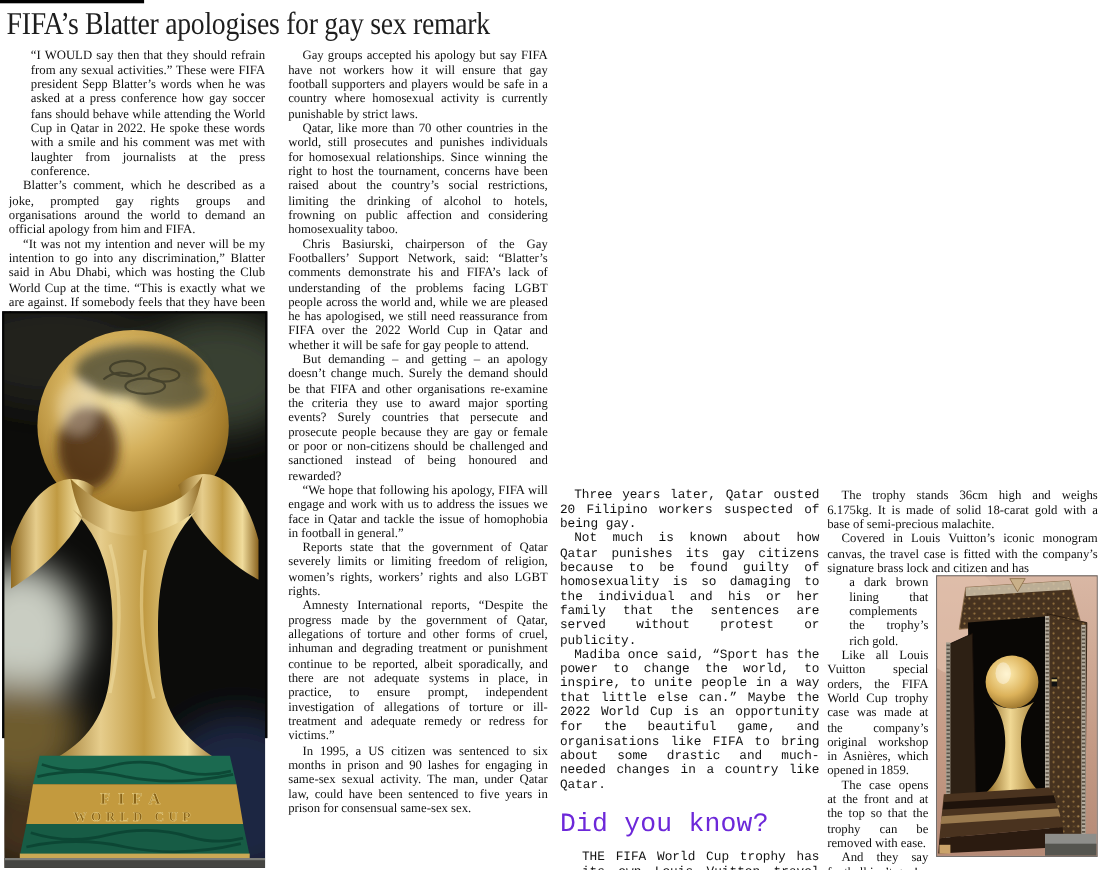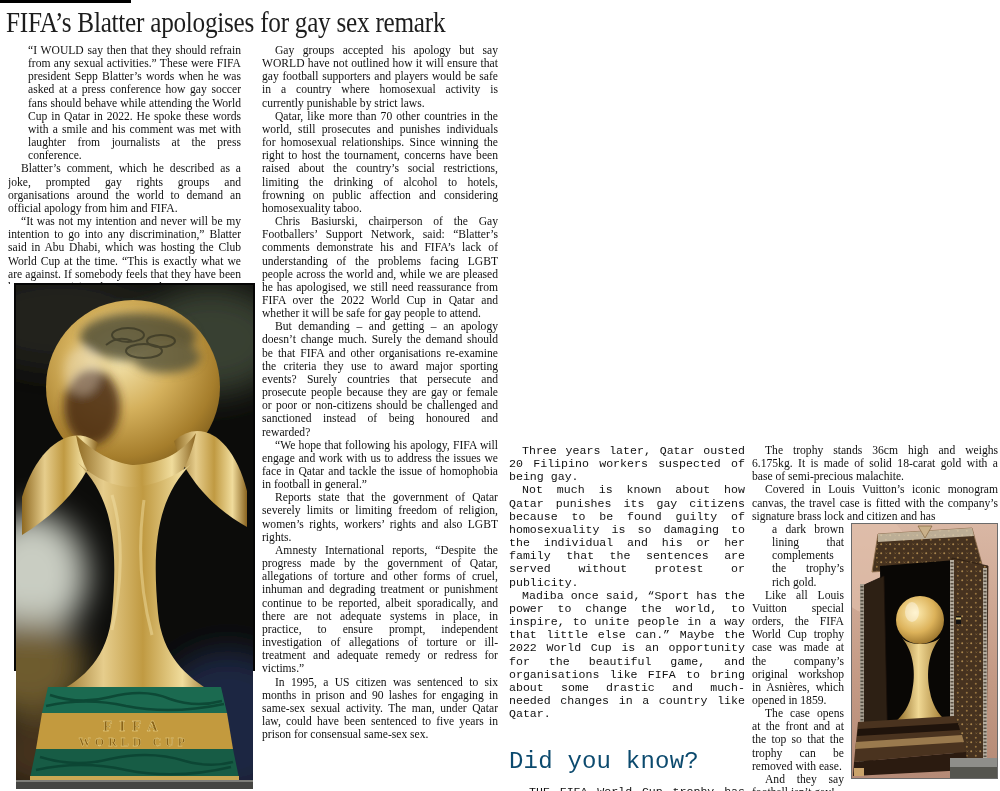--- a/index.html
+++ b/index.html
@@ -18,25 +18,25 @@
   .col p {
     font-size:11.6px; line-height:13.15px; text-align:justify; color:#101010;
     text-indent:13px;
   }
   .col p.noind { text-indent:0;margin-left:20px; }
   #col1 { left:8px;  top:44px;  width:233px; height:240px; }
   #col2 { left:262px; top:44px; width:236px; height:747px; }
   #col3 { left:509px; top:444px; width:236px; height:347px;font-family:Liberation Mono, monospace; }
   #col4 { left:752px; top:444px; width:246px; height:347px; }
   .dyk-heading {
-    font-size:24px; font-weight:normal; color:#0c4a6e;
-    margin-top:28px; margin-bottom:10px; letter-spacing:0.2px;
+    font-size:24px; font-weight:normal; color:#6d28d9;
+    margin-top:16px; margin-bottom:10px; letter-spacing:0.2px;
   }
   .trophy-photo {
-    position:absolute; left:14px; top:283px; width:241px; height:388px;
+    position:absolute; left:2px; top:283px; width:241px; height:388px;
     border:2px solid #050505; background:#0d0d0b;
   }
   .trophy-photo svg { display:block; }
   .case-photo {
     float:right; width:147px; height:256px; margin:0 0 0 7px;
     border:1px solid #6b6b6b; background:#c9a18e;
   }
   .case-photo svg { display:block; }
 </style>
 </head>
@@ -134,21 +134,21 @@
         <text x="118" y="461" text-anchor="middle" font-family="Liberation Serif, serif" font-weight="bold" font-size="12" letter-spacing="4" fill="#8a6418" stroke="#efd88e" stroke-width="0.35">WORLD CUP</text>
         <rect x="14" y="491" width="209" height="4" fill="#caa854"></rect>
       </g>
 
       <rect x="0" y="495" width="237" height="9" fill="#454542"></rect>
       <rect x="0" y="495" width="237" height="2" fill="#7d7d78"></rect>
     </svg>
   </div>
 
   <div class="col" id="col2">
-    <p>Gay groups accepted his apology but say WORLD have not outlined how it will ensure that gay football supporters and players would be safe in a country where homosexual activity is currently punishable by strict laws.</p>
+    <p>Gay groups accepted his apology but say FIFA have not workers how it will ensure that gay football supporters and players would be safe in a country where homosexual activity is currently punishable by strict laws.</p>
     <p>Qatar, like more than 70 other countries in the world, still prosecutes and punishes individuals for homosexual relationships. Since winning the right to host the tournament, concerns have been raised about the country’s social restrictions, limiting the drinking of alcohol to hotels, frowning on public affection and considering homosexuality taboo.</p>
     <p>Chris Basiurski, chairperson of the Gay Footballers’ Support Network, said: “Blatter’s comments demonstrate his and FIFA’s lack of understanding of the problems facing LGBT people across the world and, while we are pleased he has apologised, we still need reassurance from FIFA over the 2022 World Cup in Qatar and whether it will be safe for gay people to attend.</p>
     <p>But demanding – and getting – an apology doesn’t change much. Surely the demand should be that FIFA and other organisations re-examine the criteria they use to award major sporting events? Surely countries that persecute and prosecute people because they are gay or female or poor or non-citizens should be challenged and sanctioned instead of being honoured and rewarded?</p>
     <p>“We hope that following his apology, FIFA will engage and work with us to address the issues we face in Qatar and tackle the issue of homophobia in football in general.”</p>
     <p>Reports state that the government of Qatar severely limits or limiting freedom of religion, women’s rights, workers’ rights and also LGBT rights.</p>
     <p>Amnesty International reports, “Despite the progress made by the government of Qatar, allegations of torture and other forms of cruel, inhuman and degrading treatment or punishment continue to be reported, albeit sporadically, and there are not adequate systems in place, in practice, to ensure prompt, independent investigation of allegations of torture or ill-treatment and adequate remedy or redress for victims.”</p>
     <p>In 1995, a US citizen was sentenced to six months in prison and 90 lashes for engaging in same-sex sexual activity. The man, under Qatar law, could have been sentenced to five years in prison for consensual same-sex sex.</p>
   </div>
 
   <div class="col" id="col3">

